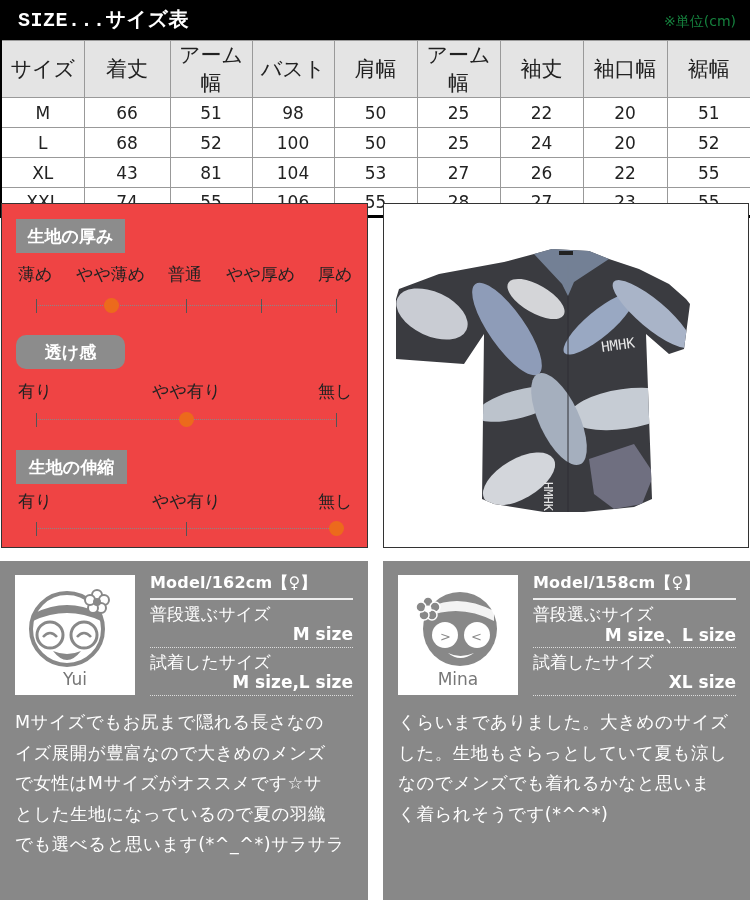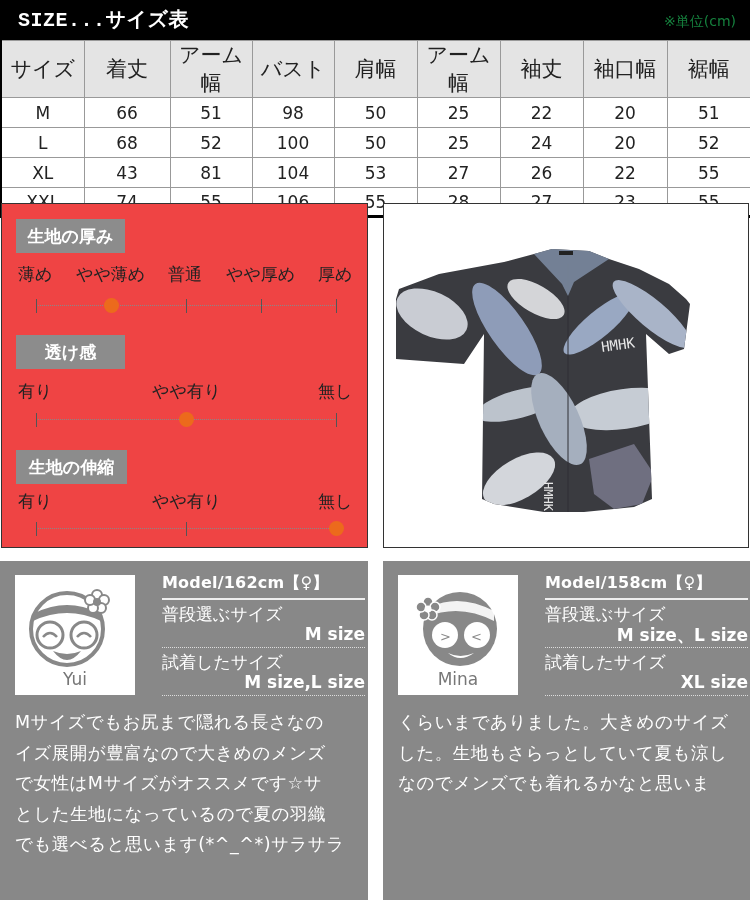--- a/index.html
+++ b/index.html
@@ -33,21 +33,21 @@
 
   
   .photo-panel { position: absolute; left: 383px; top: 203px; width: 366px; height: 345px; border: 1.5px solid #333; background: #fff; overflow: hidden; }
 
   
   .model-panel { position: absolute; top: 561px; height: 339px; background: #888888; color: #fff; }
   .model-panel.left { left: 0; width: 368px; }
   .model-panel.right { left: 383px; width: 367px; }
   .avatar-box { position: absolute; left: 15px; top: 14px; width: 120px; height: 120px; background: #fff; }
   .avatar-name { position: absolute; left: 0; right: 0; bottom: 6px; text-align: center; color: #777; font-size: 17px; }
-  .model-info { position: absolute; left: 150px; top: 12px; width: 203px; margin-left: 12px; }
+  .model-info { position: absolute; left: 150px; top: 12px; width: 203px; }
   .model-title { font-size: 16px; font-weight: bold; padding-bottom: 4px; border-bottom: 2px solid #eee; letter-spacing: 0.2px; }
   .info-row { position: relative; height: 48px; border-bottom: 1.5px dotted #ddd; }
   .info-label { position: absolute; left: 0; top: 3px; font-size: 17px; }
   .info-value { position: absolute; right: 0; top: 24px; font-size: 17px; font-weight: bold; }
   .comment { position: absolute; left: 15px; top: 146px; right: 12px; font-size: 17.5px; line-height: 30.5px; color: #fff; letter-spacing: 0.5px; }
 </style>
 </head>
 <body>
 
 <div class="header">
@@ -143,21 +143,21 @@
       <div class="dots"></div>
       <div class="tick" style="left:0;"></div>
       <div class="tick" style="left:150px;"></div>
       <div class="tick" style="left:225px;"></div>
       <div class="tick" style="left:300px;"></div>
       <div class="marker" style="left:75px;"></div>
     </div>
   </div>
 
   <div class="fabric-section" style="top:131px;">
-    <div class="label-box" style="top:0; width:109px;">透け感</div>
+    <div class="label-box" style="top:0; width:109px;border-radius:10px;">透け感</div>
     <div class="scale-labels" style="top:45px;">
       <span style="left:0;">有り</span>
       <span style="left:134px;">やや有り</span>
       <span style="left:300px;">無し</span>
     </div>
     <div class="scale-line" style="top:78px;">
       <div class="dots"></div>
       <div class="tick" style="left:0;"></div>
       <div class="tick" style="left:300px;"></div>
       <div class="marker" style="left:150px;"></div>
@@ -281,14 +281,15 @@
     </div>
     <div class="info-row">
       <span class="info-label">試着したサイズ</span>
       <span class="info-value">XL size</span>
     </div>
   </div>
   <div class="comment">
     <div>くらいまでありました。大きめのサイズ</div>
     <div>した。生地もさらっとしていて夏も涼し</div>
     <div>なのでメンズでも着れるかなと思いま</div>
+    <div>く着られそうです(*^^*)</div>
   </div>
 </div>
 
 </body></html>

